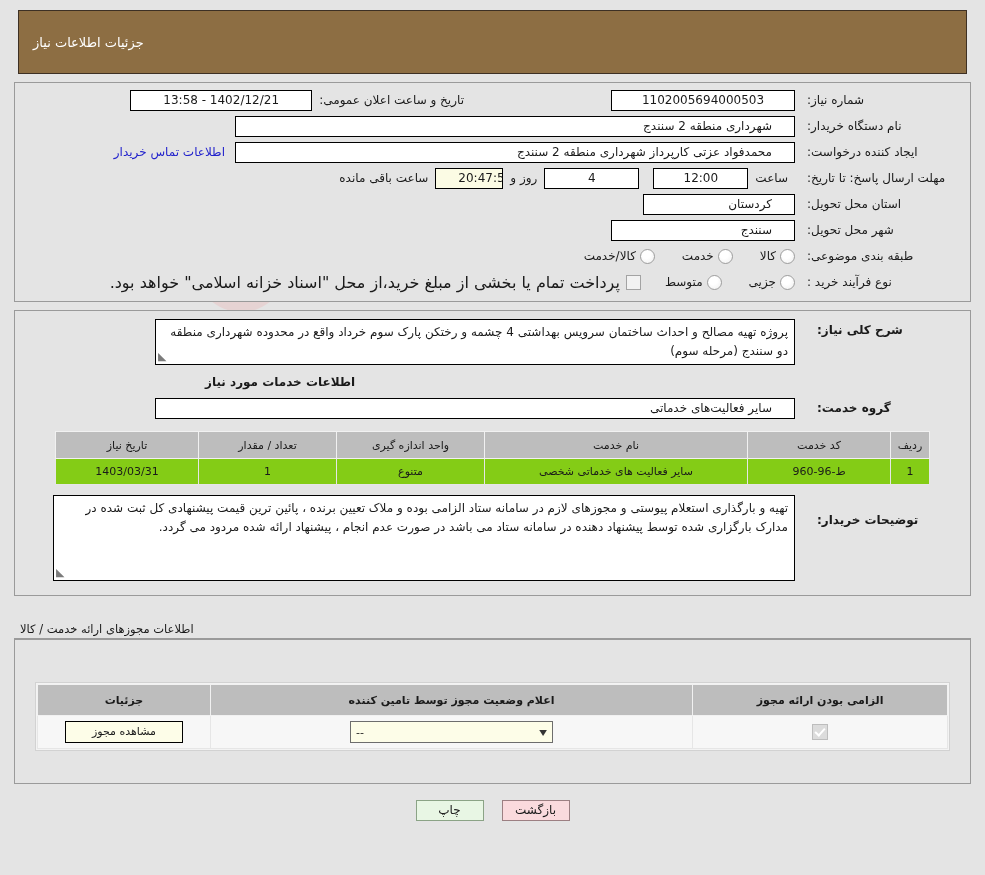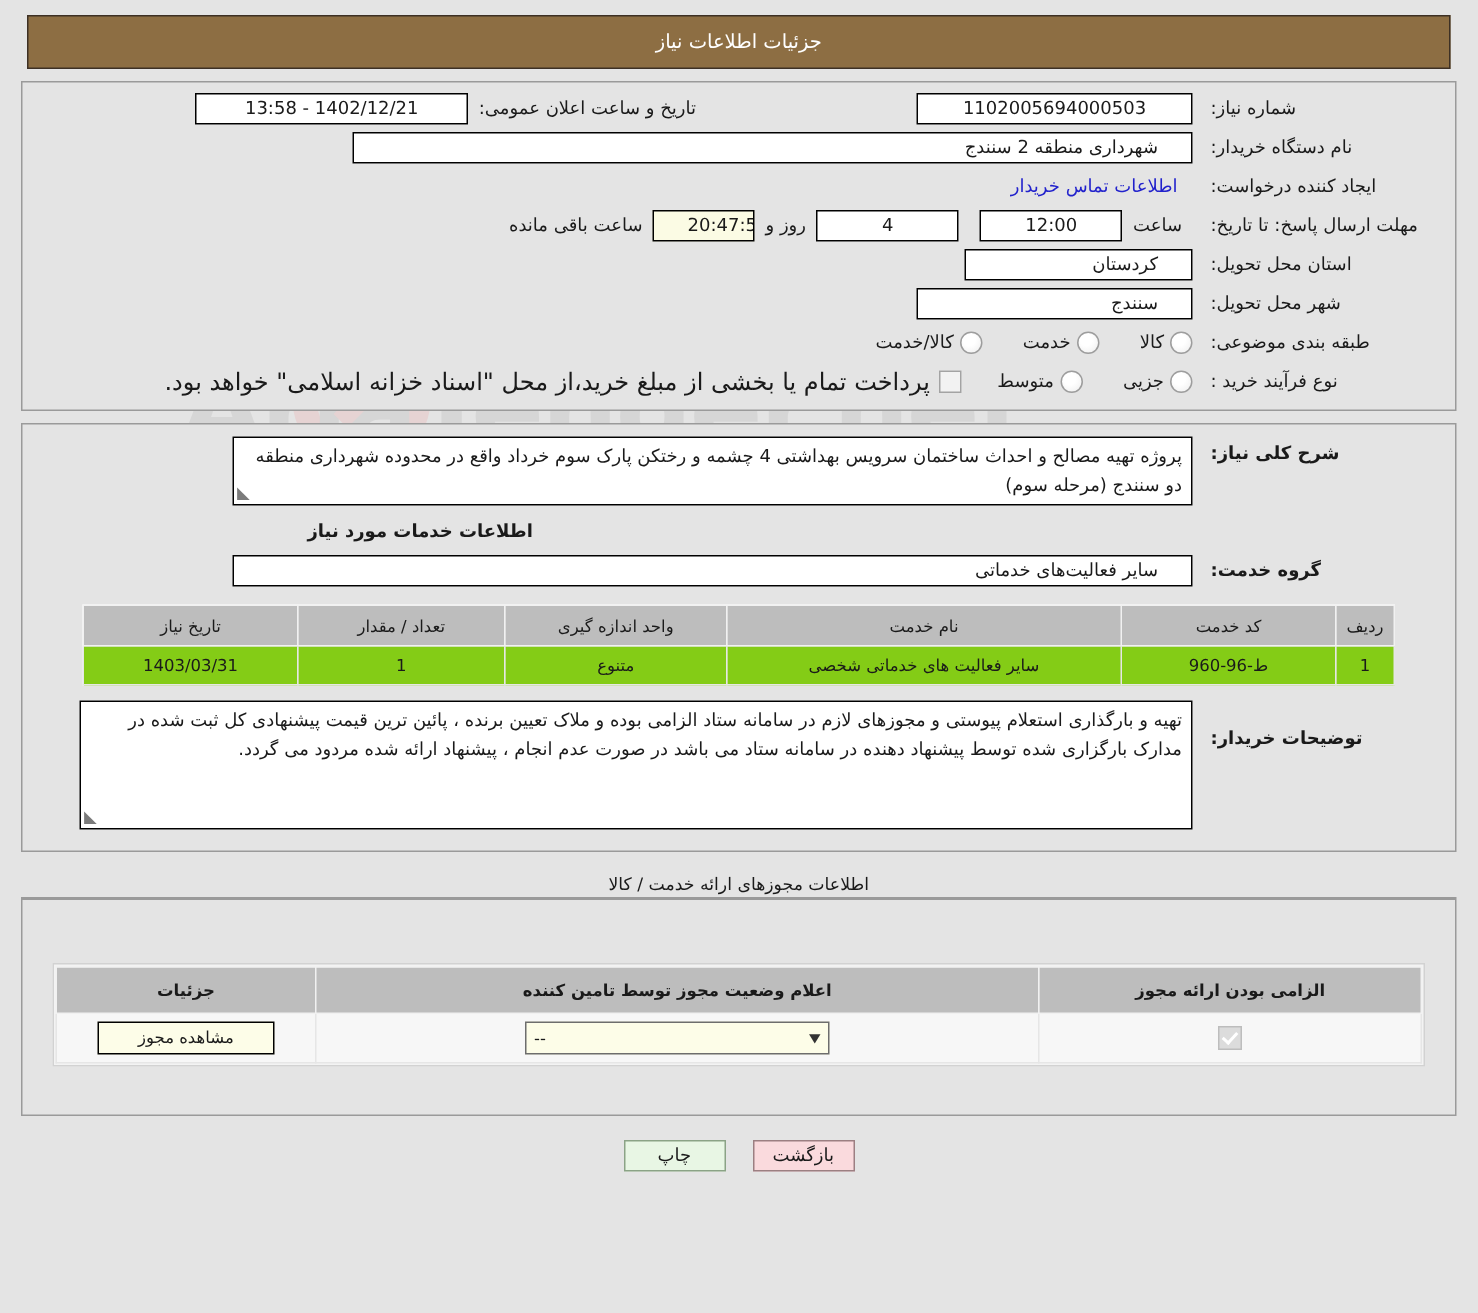--- a/index.html
+++ b/index.html
@@ -60,27 +60,27 @@
     background: #e9c3c3;
     transform: rotate(-45deg);
     z-index: 2;
   }
 
   .layer { position: relative; z-index: 1; }
 
   
   #page-header {
     margin: 10px 18px 0 18px;
-    height: 36px;
+    height: 64px;
     background: #8d6e43;
     border: 1px solid #3d3024;
     box-sizing: border-box;
     display: flex;
     align-items: center;
-    justify-content: center;
+    justify-content: flex-end;
     padding: 0 14px;
   }
   #page-header .title {
     color: #ffffff;
     font-size: 13px;
   }
 
   
   .panel {
     margin: 8px 14px 0 14px;
@@ -179,21 +179,21 @@
     left: 2px; bottom: 1px;
     width: 12px; height: 12px;
     color: #7b7b7b;
     font-size: 11px;
     line-height: 12px;
     transform: scaleX(-1);
     pointer-events: none;
   }
   .blabel {
     width: 175px;
-    padding-left: 12px;
+    padding-left: 22px;
     text-align: left;
     font-weight: bold;
     font-size: 12px;
     flex: 0 0 auto;
     box-sizing: border-box;
   }
   .section-head {
     font-weight: bold;
     font-size: 12px;
     margin: 10px 0 8px 0;
@@ -222,22 +222,22 @@
     border: 1px solid #e6e6e6;
     height: 25px;
     padding: 0 6px;
     text-align: center;
     color: #1a1a1a;
   }
   .num { direction: ltr; unicode-bidi: embed; }
 
   
   .subtitle-row {
-    margin: 14px 20px 2px 20px;
-    text-align: center;
+    margin: 26px 20px 2px 20px;
+    text-align: left;
     font-size: 11.5px;
   }
   #lic-panel {
     margin: 2px 14px 0 14px;
     border: 1px solid #9a9a9a;
     border-top: 2px solid #9a9a9a;
     background: #e4e4e4;
     height: 146px;
     box-sizing: border-box;
     padding-top: 42px;
@@ -360,20 +360,21 @@
       <span class="fbox w-pubdate num">13:58 - 1402/12/21</span>
     </div>
 
     <div class="frow">
       <span class="flabel">نام دستگاه خریدار:</span>
       <span class="fbox w-buyer rightal">شهرداری منطقه 2 سنندج</span>
     </div>
 
     <div class="frow">
       <span class="flabel">ایجاد کننده درخواست:</span>
+      <span class="fbox w-creator rightal">محمدفواد عزتی کارپرداز شهرداری منطقه 2 سنندج</span>
       <span class="flink">اطلاعات تماس خریدار</span>
     </div>
 
     <div class="frow">
       <span class="flabel">مهلت ارسال پاسخ: تا تاریخ:</span>
       <span class="ftext">ساعت</span>
       <span class="fbox w-time num">12:00</span>
       <span style="width:14px"></span>
       <span class="fbox w-days num">4</span>
       <span class="ftext">روز و</span>

